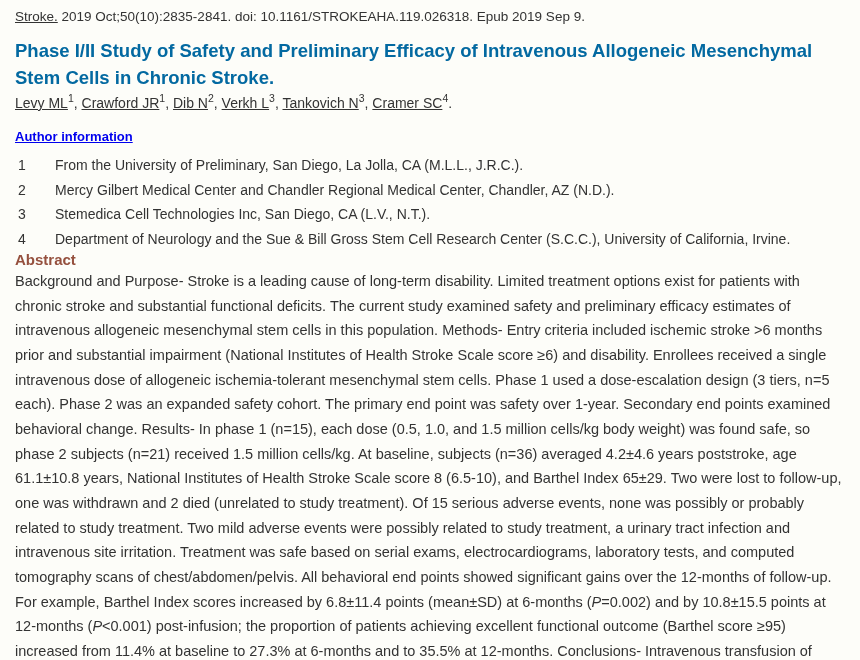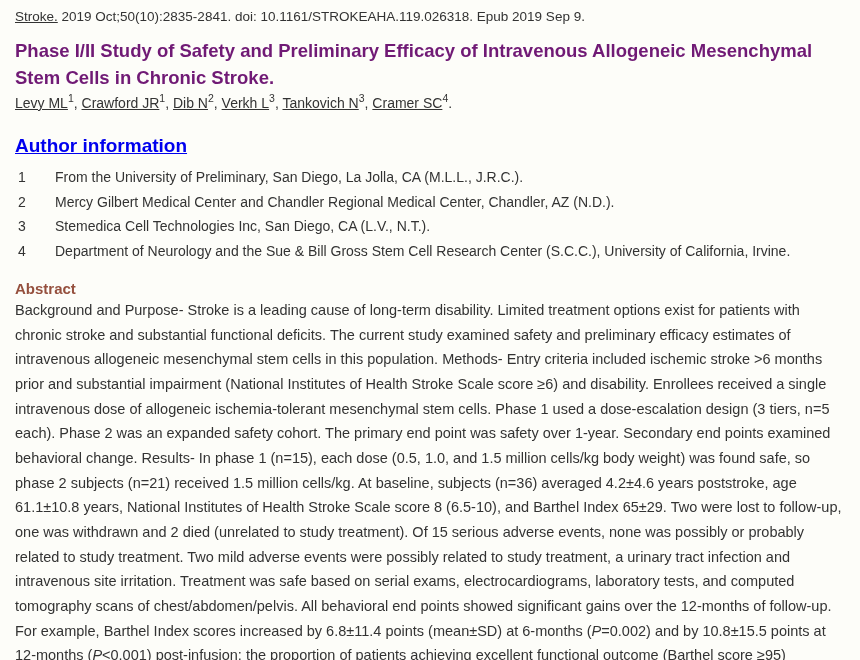--- a/index.html
+++ b/index.html
@@ -24,39 +24,39 @@
     margin:0 0 4px 0;
   }
   .link{
     color:inherit;
     cursor:pointer;
   }
   h1.article-title{
     font-size:18.5px;
     line-height:26.5px;
     font-weight:bold;
-    color:#701a75;
+    color:#0369a1;
     margin:12px 0 0 0;
     max-width:838px;
   }
   .authors{
     font-size:14px;
     line-height:20px;
     margin-top:2px;
   }
   .authors sup{
     font-size:10.5px;
     line-height:0;
   }
   .authors a{color:inherit;}
   .author-info-heading{
-    font-size:19px;
+    font-size:13px;
     font-weight:bold;
     text-decoration:underline;
-    margin-top:22px;
+    margin-top:16px;
     display:inline-block;
     cursor:pointer;
   }
   .affiliations{
     margin-top:8px;
   }
   .affiliation-row{
     display:flex;
     font-size:14px;
     line-height:24.5px;
@@ -65,21 +65,20 @@
     flex:0 0 40px;
     padding-left:3px;
   }
   .affiliation-text{
     flex:1;
   }
   .abstract-heading{
     font-size:15px;
     font-weight:bold;
     color:var(--accent);
-    margin-top:17px;
   }
   .abstract-text{
     font-size:14.5px;
     line-height:24.65px;
     margin-top:1px;
     max-width:845px;
     text-align:left;
   }
   .abstract-text em{font-style:italic;}
 </style>

